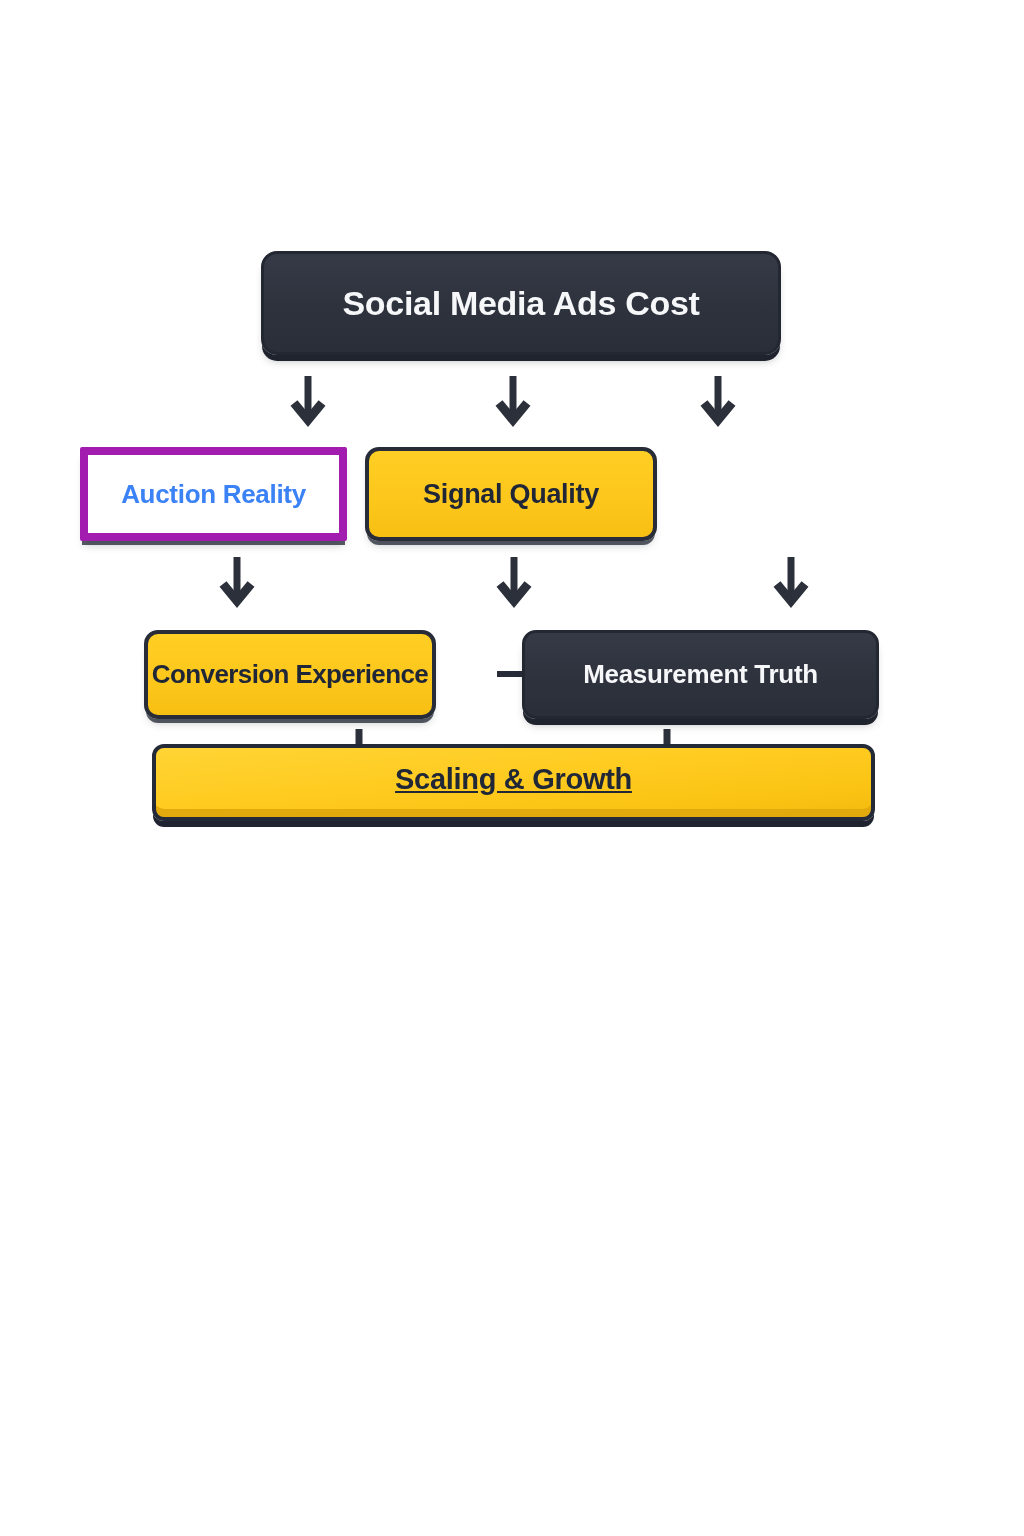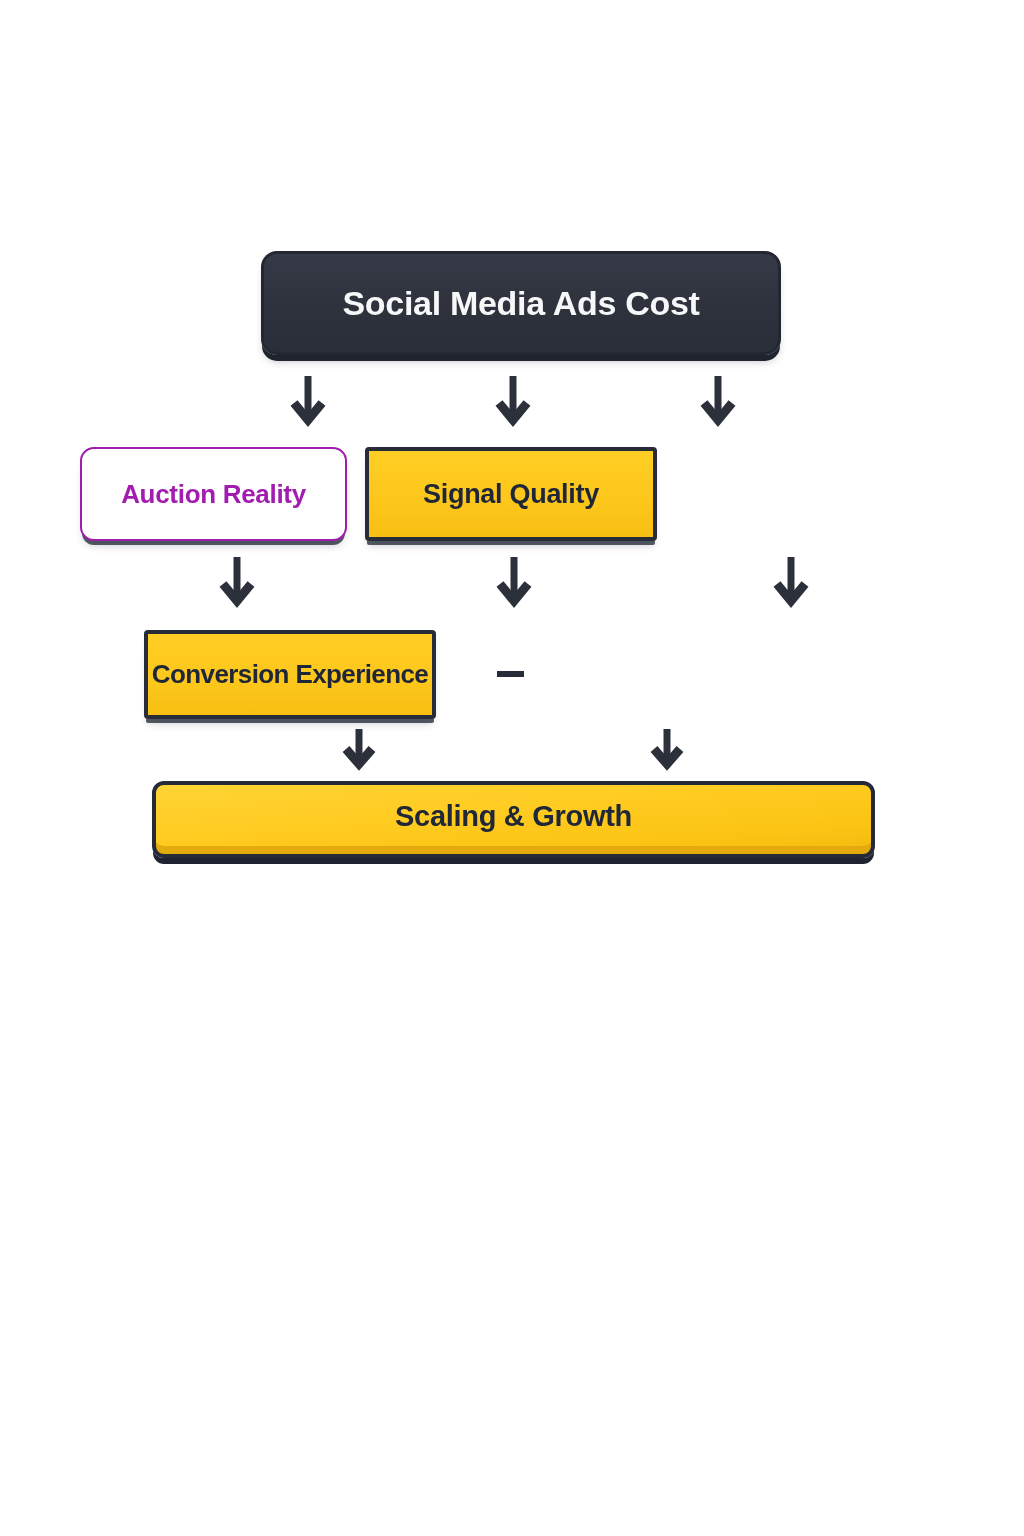--- a/index.html
+++ b/index.html
@@ -26,30 +26,30 @@
   .node--dark {
     background: linear-gradient(180deg, #353a46 0%, #2d323d 55%, #2a2e39 100%);
     border: 3px solid #232732;
     border-radius: 16px;
     color: #f6f7f9;
     box-shadow: 0 7px 0 -1px #1f232d, 0 9px 10px -4px rgba(25,29,40,0.35);
   }
   
   .node--white {
     background: #ffffff;
-    border: 2px solid #a21caf;
-    border-radius: 14px;
-    color: #a21caf;
+    border: 8px solid #a21caf;
+    border-radius: 2px;
+    color: #3b82f6;
     box-shadow: 0 6px 0 -2px rgba(32,37,50,0.75), 0 8px 8px -4px rgba(32,37,50,0.25);
   }
   
   .node--yellow {
     background: linear-gradient(180deg, #ffce24 0%, #fdc71c 55%, #f7bf12 100%);
     border: 4px solid #272c38;
-    border-radius: 4px;
+    border-radius: 14px;
     color: #1e2637;
     box-shadow: 0 6px 0 -2px rgba(32,37,50,0.75), 0 8px 8px -4px rgba(32,37,50,0.25);
   }
   
   .node--banner {
     background: linear-gradient(175deg, #ffd434 0%, #ffcb20 45%, #fbc414 78%, #f2b90f 100%);
     border: 4px solid #242a38;
     border-radius: 12px;
     color: #202837;
     box-shadow: inset 0 -10px 0 -2px #e3aa0e, 0 7px 0 -1px #1f2430;
@@ -112,31 +112,34 @@
     <svg width="36" height="59" viewBox="0 0 36 59">
       <path d="M18 2 L18 44" stroke="#2b303b" stroke-width="7" fill="none"></path>
       <path d="M4 29 L18 46 L32 29" stroke="#2b303b" stroke-width="9" fill="none" stroke-linejoin="miter"></path>
     </svg>
   </div>
 
   <div class="node node--yellow" style="left:144px; top:630px; width:292px; height:89px; font-size:26px; letter-spacing:-0.6px;">
     <span>Conversion Experience</span>
   </div>
   <div class="connector" style="left:497px; top:671px; width:27px; height:6px;"></div>
+  <div class="node node--dark" style="left:522px; top:630px; width:357px; height:89px; font-size:26px; border-radius:14px;">
+    <span>Measurement Truth</span>
+  </div>
 
   <div class="arrow" style="left:342px; top:727px;">
     <svg width="34" height="48" viewBox="0 0 34 48">
       <path d="M17 2 L17 34" stroke="#2b303b" stroke-width="7" fill="none"></path>
       <path d="M4 22 L17 37 L30 22" stroke="#2b303b" stroke-width="9" fill="none" stroke-linejoin="miter"></path>
     </svg>
   </div>
   <div class="arrow" style="left:650px; top:727px;">
     <svg width="34" height="48" viewBox="0 0 34 48">
       <path d="M17 2 L17 34" stroke="#2b303b" stroke-width="7" fill="none"></path>
       <path d="M4 22 L17 37 L30 22" stroke="#2b303b" stroke-width="9" fill="none" stroke-linejoin="miter"></path>
     </svg>
   </div>
 
-  <div class="node node--banner" style="left:152px; top:781px; width:723px; height:77px; font-size:29px;">
+  <div class="node node--banner" style="left:152px; top:744px; width:723px; height:77px; font-size:29px;text-decoration:underline;">
     <span style="position:relative; top:-3px;">Scaling &amp; Growth</span>
   </div>
 
 </div>
 
 </body></html>

